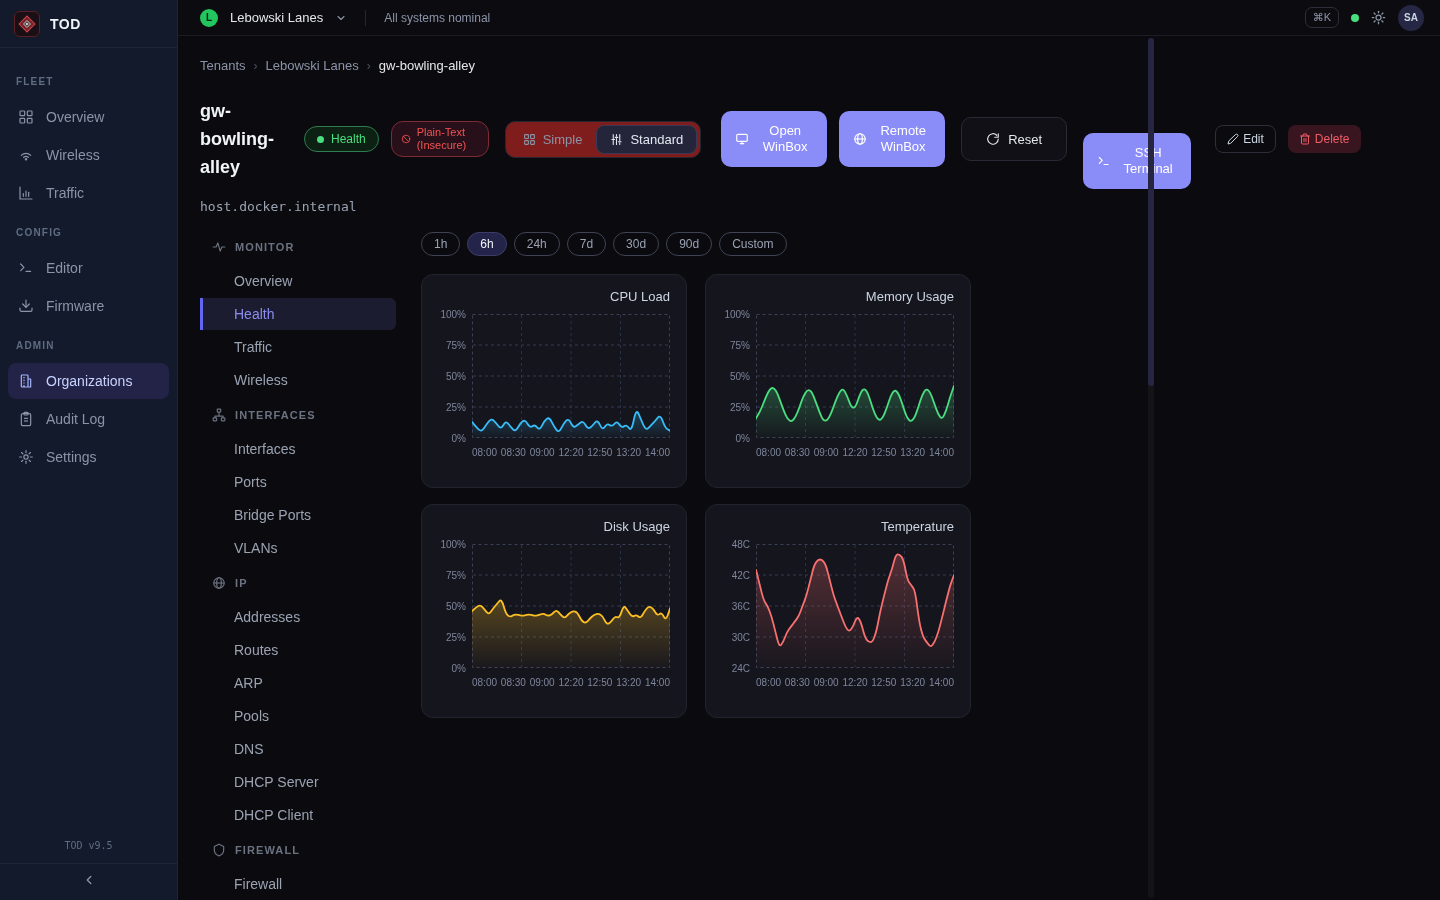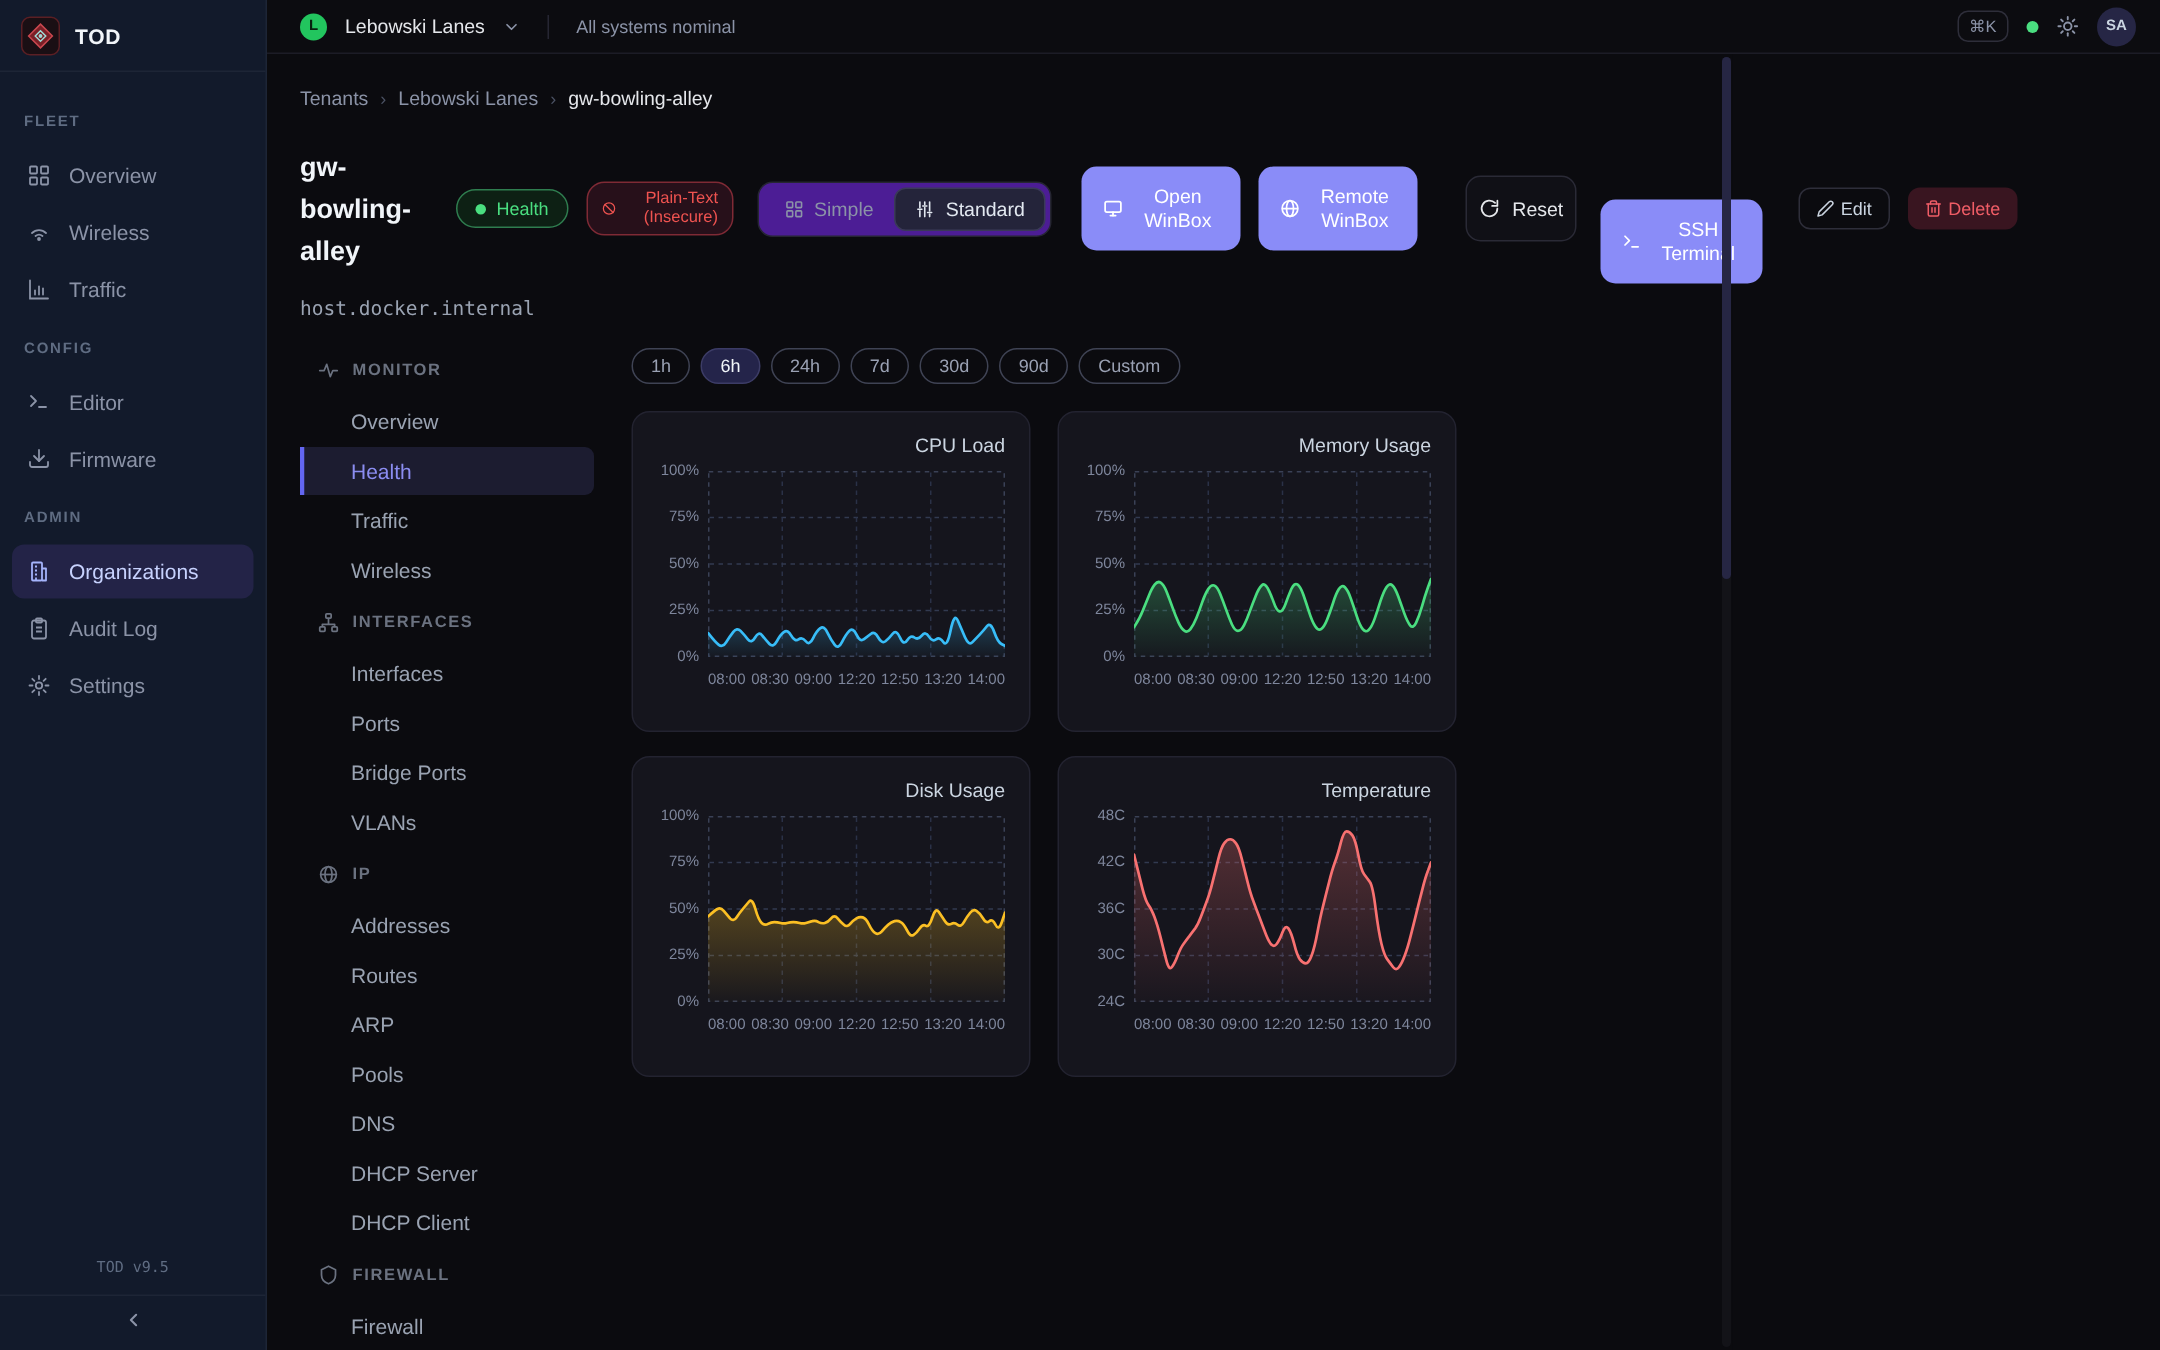--- a/index.html
+++ b/index.html
@@ -55,32 +55,32 @@
 
   .header-row { display:flex; align-items:center; gap:12px; margin-top:16px; }
   .device-title { width:92px; font-size:18px; font-weight:600; color:#f1f5f9; line-height:28px;
     overflow-wrap:break-word; }
   .badge-online { display:flex; align-items:center; gap:7px; border:1px solid #2f7d4f;
     background:#0d2014; color:#4ade80; font-size:12px; padding:5px 12px; border-radius:15px; }
   .badge-online .dot { width:7px; height:7px; border-radius:50%; background:#4ade80; }
   .badge-insecure { display:flex; align-items:center; gap:6px; border:1px solid #7f2a35;
     background:#27101a; color:#ef5350; font-size:11px; padding:4px 9px; border-radius:12px;
     line-height:13px; }
-  .badge-insecure .lbl { width:62px; text-align:right; }
-  .segmented { display:flex; align-items:center; background:#4c1d95; border:1px solid #262633;
+  .badge-insecure .lbl { width:62px; text-align:left; }
+  .segmented { display:flex; align-items:center; background:#7f1d1d; border:1px solid #262633;
     border-radius:10px; padding:3px; margin-left:4px; }
   .seg-opt { display:flex; align-items:center; gap:7px; font-size:13px; color:#8b93a7;
     padding:6px 13px; border-radius:8px; cursor:pointer; border:1px solid transparent; }
   .seg-opt.active { background:#24243a; border-color:#3a3a58; color:#e2e8f0; }
   .btn { display:flex; align-items:center; justify-content:center; gap:8px; cursor:pointer;
     border-radius:10px; font-size:13px; }
   .btn-primary { background:#8a8cf8; color:#ffffff; height:56px; padding:0 14px; }
   .btn-primary .two-line { width:56px; text-align:center; line-height:16px; }
   .btn-dark { background:#101016; border:1px solid #2a2a36; color:#e5e7eb; height:44px;
-    padding:0 8px; margin-left:20px; }
+    padding:0 24px; margin-left:4px; }
   .btn-ghost { background:transparent; border:1px solid #2e2e3a; color:#cbd5e1; height:28px;
     padding:0 11px; border-radius:8px; font-size:12px; gap:4px; margin-left:12px; }
   .btn-danger { background:#391520; border:1px solid #47ololder; border:none; color:#ef5d66; height:28px;
     padding:0 11px; border-radius:8px; font-size:12px; gap:4px; }
   .host-line { margin-top:10px; font-family:"DejaVu Sans Mono", monospace; font-size:13px;
     color:#9aa3b2; }
 
   .content-row { display:flex; margin-top:16px; }
   
   .device-nav { width:196px; flex:0 0 auto; }

